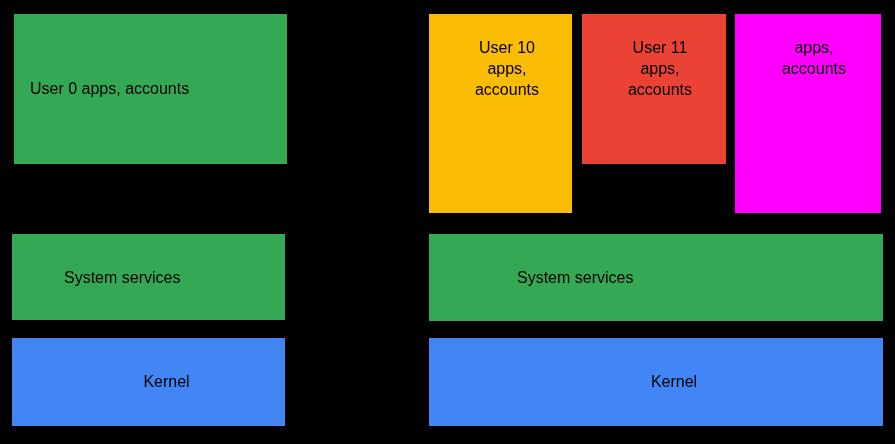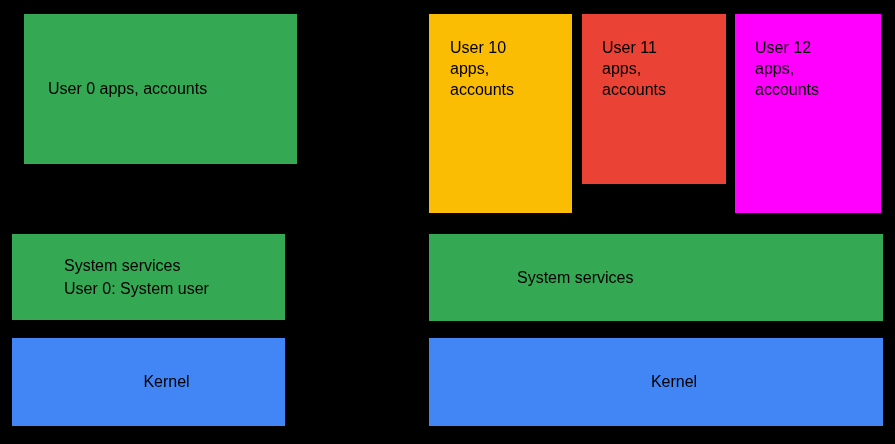--- a/index.html
+++ b/index.html
@@ -18,41 +18,42 @@
   }
   .box {
     position: absolute;
     box-sizing: border-box;
     font-size: 16px;
     color: #000000;
     padding-left: 36px;
   }
   
   .box-user0 {
-    left: 24px; top: 14px; width: 273px; height: 150px;
+    left: 14px; top: 14px; width: 273px; height: 150px;
     display: flex; align-items: center;
-    padding-left: 24px;
+    padding-left: 16px;
   }
   .box-sys-left {
     left: 12px; top: 234px; width: 273px; height: 86px;
     display: flex; flex-direction: column; justify-content: center;
     padding-left: 52px;
     line-height: 23px;
   }
   .box-kernel-left {
     left: 12px; top: 338px; width: 273px; height: 88px;
     display: flex; align-items: center; justify-content: center;
   }
   
   .box-user10 { left: 429px; top: 14px; width: 143px; height: 199px; }
-  .box-user11 { left: 582px; top: 14px; width: 144px; height: 170px; }
+  .box-user11 { left: 582px; top: 14px; width: 144px; height: 150px; }
   .box-user12 { left: 735px; top: 14px; width: 146px; height: 199px; }
   .user-box {
     padding: 23px 8px 0 20px;
     line-height: 21px;
+    text-align: center;
   }
   .box-user10.user-box { padding-left: 21px; }
   .box-sys-right {
     left: 429px; top: 234px; width: 454px; height: 87px;
     display: flex; flex-direction: column; justify-content: center;
     padding-left: 88px;
     line-height: 23px;
   }
   .box-kernel-right {
     left: 429px; top: 338px; width: 454px; height: 88px;
@@ -64,41 +65,39 @@
 <body>
 
 <div class="canvas">
 
   <div class="box box-user0" style="background-color: rgb(52, 168, 83);">
     <span class="line">User 0 apps, accounts</span>
   </div>
 
   <div class="box box-sys-left" style="background-color: rgb(52, 168, 83);">
     <div class="line">System services</div>
-    <div class="line">User 0: System user</div>
   </div>
 
   <div class="box box-kernel-left" style="background-color: rgb(66, 133, 244);">
     <span class="line">Kernel</span>
   </div>
 
   <div class="box user-box box-user10" style="background-color: rgb(251, 188, 4);">
     <div class="line">User 10</div>
     <div class="line">apps,</div>
     <div class="line">accounts</div>
   </div>
 
   <div class="box user-box box-user11" style="background-color: rgb(234, 67, 53);">
     <div class="line">User 11</div>
     <div class="line">apps,</div>
     <div class="line">accounts</div>
   </div>
 
   <div class="box user-box box-user12" style="background-color: rgb(255, 0, 255);">
-    <div class="line">User 12</div>
     <div class="line">apps,</div>
     <div class="line">accounts</div>
   </div>
 
   <div class="box box-sys-right" style="background-color: rgb(52, 168, 83);">
     <div class="line">System services</div>
   </div>
 
   <div class="box box-kernel-right" style="background-color: rgb(66, 133, 244);">
     <span class="line">Kernel</span>

